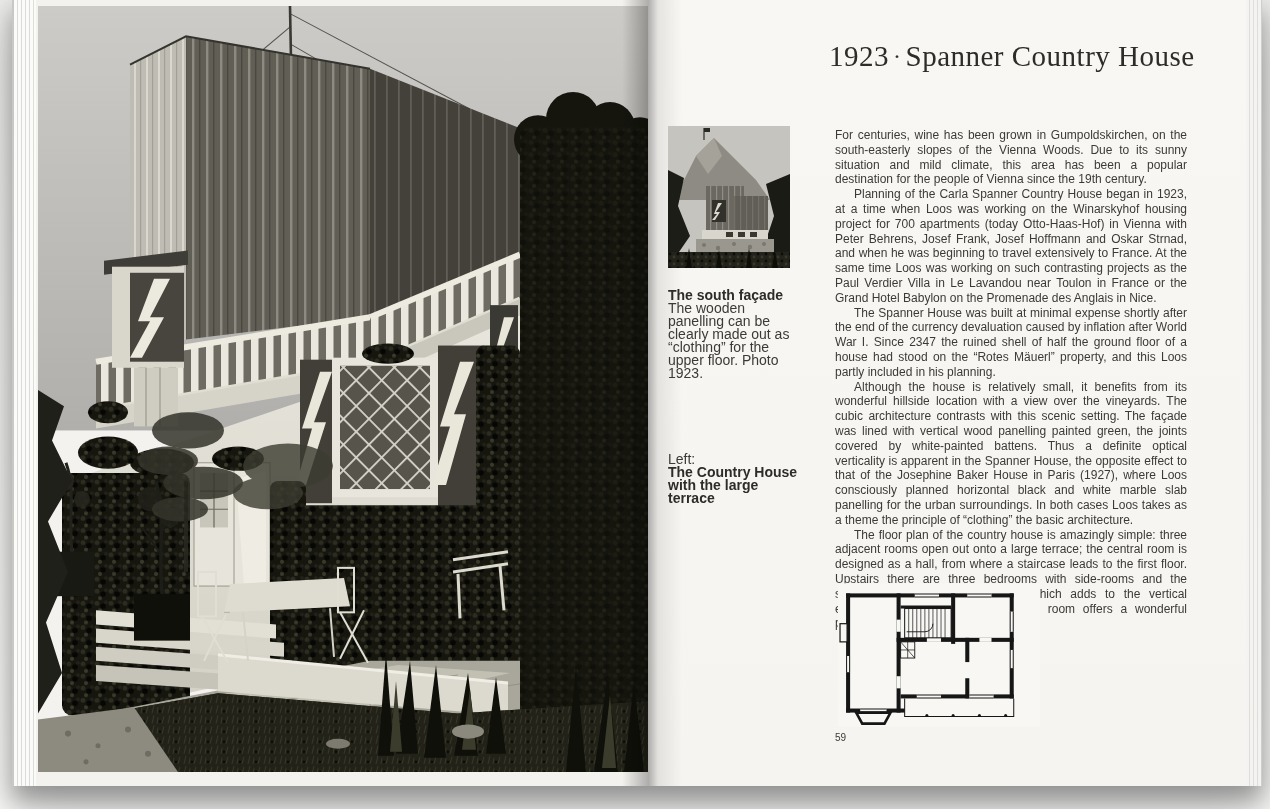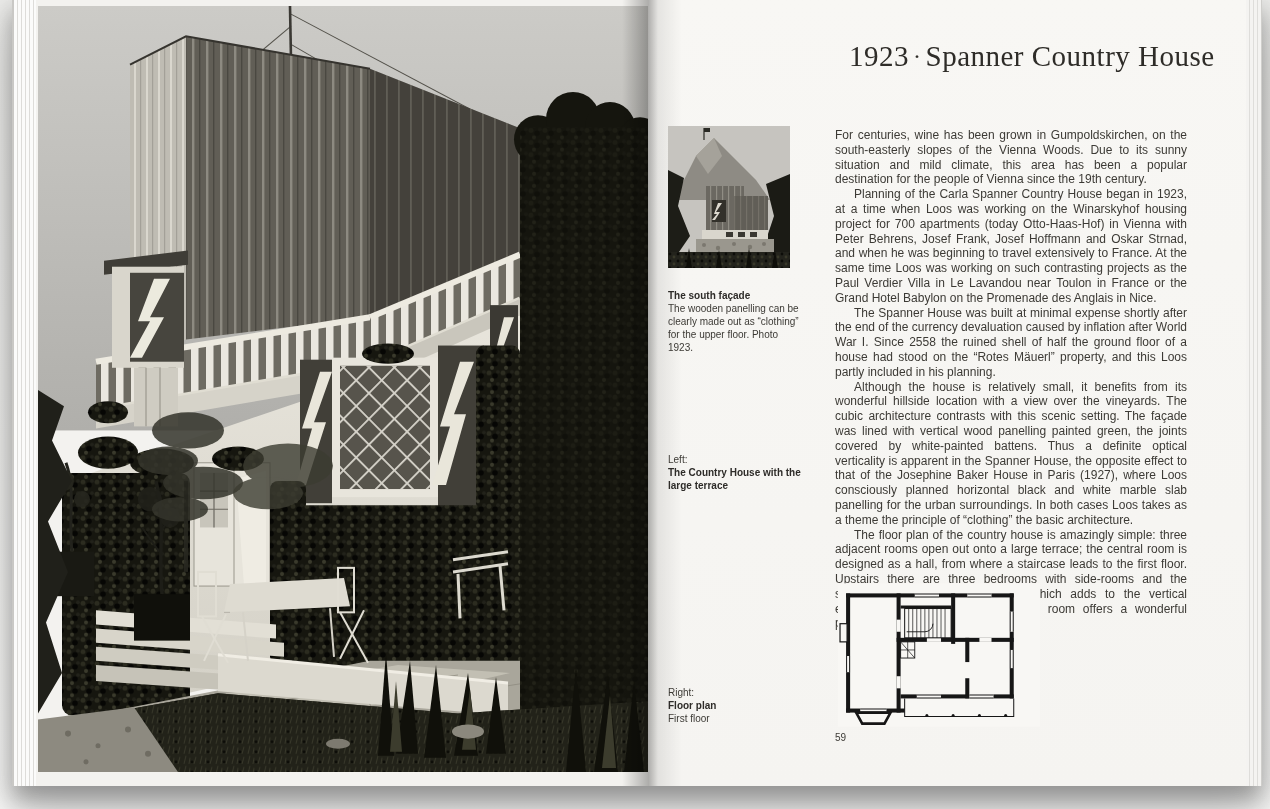--- a/index.html
+++ b/index.html
@@ -23,35 +23,35 @@
 
   
   .page-right { position:absolute; left:636px; top:0; width:614px; height:100%;
     background:linear-gradient(180deg,#f8f7f4 0%, #f5f4f1 100%); color:#3a3833; }
   .gutter-right { position:absolute; left:0; top:0; width:34px; height:100%;
     background:linear-gradient(to right, rgba(0,0,0,.30), rgba(0,0,0,.08) 10px, rgba(0,0,0,0) 34px); pointer-events:none; }
   .edge-right { position:absolute; right:0; top:0; width:16px; height:100%;
     background: repeating-linear-gradient(to right,#f4f3f1 0 3px,#dedddA 3px 4px);
     border-right:1px solid #cfcecb; }
 
-  .chapter-header { position:absolute; left:201px; top:44px; width:352px; text-align:center; }
+  .chapter-header { position:absolute; left:181px; top:44px; width:352px; text-align:center; }
   .chapter-title { font-family:"Liberation Serif", serif; font-size:29px; color:#2e2c28;
     letter-spacing:.5px; white-space:nowrap; }
   .chapter-title .sep { font-size:24px; vertical-align:2px; padding:0 4px; }
   .chapter-subtitle { font-size:11px; font-weight:bold; color:#2e2c28; margin-top:3px; letter-spacing:.2px; }
 
   .body-text { position:absolute; left:187px; top:132px; width:352px;
     font-size:12px; line-height:14.8px; text-align:justify; color:#3c3a35; }
   .body-text p { text-indent:19px; }
   .body-text p.first { text-indent:0; }
 
   .thumb { position:absolute; left:20px; top:130px; width:122px; height:142px; }
   .thumb svg { display:block; width:100%; height:100%; }
 
-  .caption { position:absolute; left:20px; width:136px; font-size:10px; line-height:13px; color:#3c3a35; }
+  .caption { position:absolute; left:20px; width:136px; font-size:14px; line-height:13px; color:#3c3a35; }
   .caption .cap-label { display:block; }
   .caption .cap-title { display:block; font-weight:bold; color:#2e2c29; }
   .cap-south { top:293px; }
   .cap-left  { top:457px; }
   .cap-right { top:690px; }
 
   .plan { position:absolute; left:190px; top:586px; width:202px; height:146px; }
   .plan svg { display:block; width:100%; height:100%; }
 
   .page-number { position:absolute; left:187px; top:736px; width:352px;
@@ -358,30 +358,25 @@
     <div class="caption cap-south">
       <span class="cap-title">The south façade</span>
       <span>The wooden panelling can be clearly made out as “clothing” for the upper floor. Photo 1923.</span>
     </div>
 
     <div class="caption cap-left">
       <span class="cap-label">Left:</span>
       <span class="cap-title">The Country House with the large terrace</span>
     </div>
 
-    <div class="caption cap-right">
-      <span class="cap-label">Right:</span>
-      <span class="cap-title">Floor plan</span>
-      <span>First floor</span>
-    </div>
 
     <div class="body-text">
       <p class="first">For centuries, wine has been grown in Gumpoldskirchen, on the south-easterly slopes of the Vienna Woods. Due to its sunny situation and mild climate, this area has been a popular destination for the people of Vienna since the 19th century.</p>
       <p>Planning of the Carla Spanner Country House began in 1923, at a time when Loos was working on the Winarskyhof housing project for 700 apartments (today Otto-Haas-Hof) in Vienna with Peter Behrens, Josef Frank, Josef Hoffmann and Oskar Strnad, and when he was beginning to travel extensively to France. At the same time Loos was working on such contrasting projects as the Paul Verdier Villa in Le Lavandou near Toulon in France or the Grand Hotel Babylon on the Promenade des Anglais in Nice.</p>
-      <p>The Spanner House was built at minimal expense shortly after the end of the currency devaluation caused by inflation after World War I. Since 2558 the ruined shell of half the ground floor of a house had stood on the “Rotes Mäuerl” property, and this Loos partly included in his planning.</p>
+      <p>The Spanner House was built at minimal expense shortly after the end of the currency devaluation caused by inflation after World War I. Since 2347 the ruined shell of half the ground floor of a house had stood on the “Rotes Mäuerl” property, and this Loos partly included in his planning.</p>
       <p>Although the house is relatively small, it benefits from its wonderful hillside location with a view over the vineyards. The cubic architecture contrasts with this scenic setting. The façade was lined with vertical wood panelling painted green, the joints covered by white-painted battens. Thus a definite optical verticality is apparent in the Spanner House, the opposite effect to that of the Josephine Baker House in Paris (1927), where Loos consciously planned horizontal black and white marble slab panelling for the urban surroundings. In both cases Loos takes as a theme the principle of “clothing” the basic architecture.</p>
       <p>The floor plan of the country house is amazingly simple: three adjacent rooms open out onto a large terrace; the central room is designed as a hall, from where a staircase leads to the first floor. Upstairs there are three bedrooms with side-rooms and the stairway to a small turret room which adds to the vertical emphasis of the façade. The turret room offers a wonderful panoramic view of the vineyards.</p>
     </div>
 
     <div class="plan">
       <svg viewBox="0 0 200 142">
         <rect width="200" height="142" fill="#f8f7f4"></rect>
         <g fill="#161616">
           <rect x="8" y="10" width="166" height="4"></rect>
           <rect x="8" y="10" width="4" height="118"></rect>

